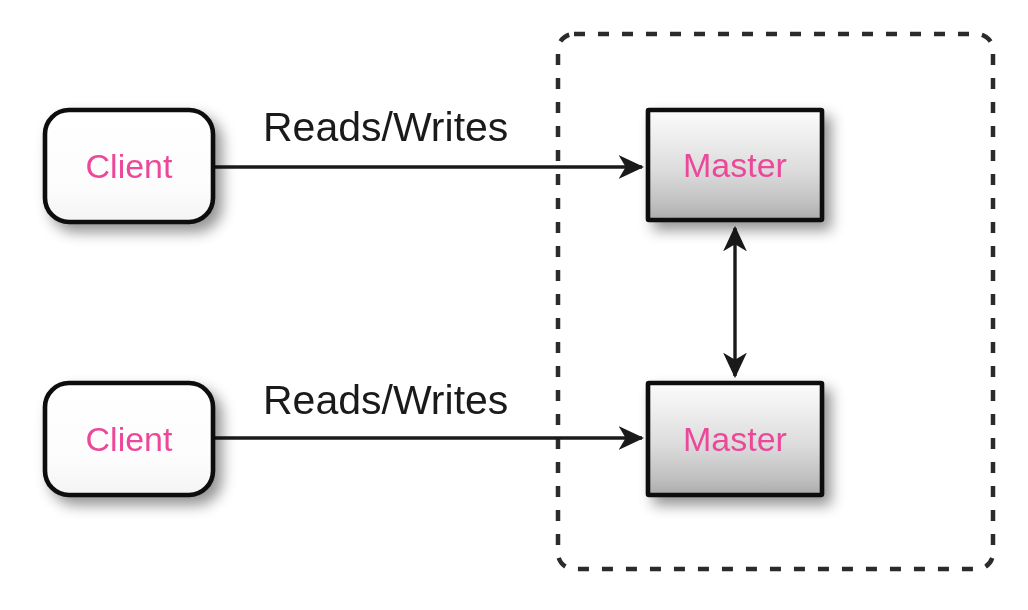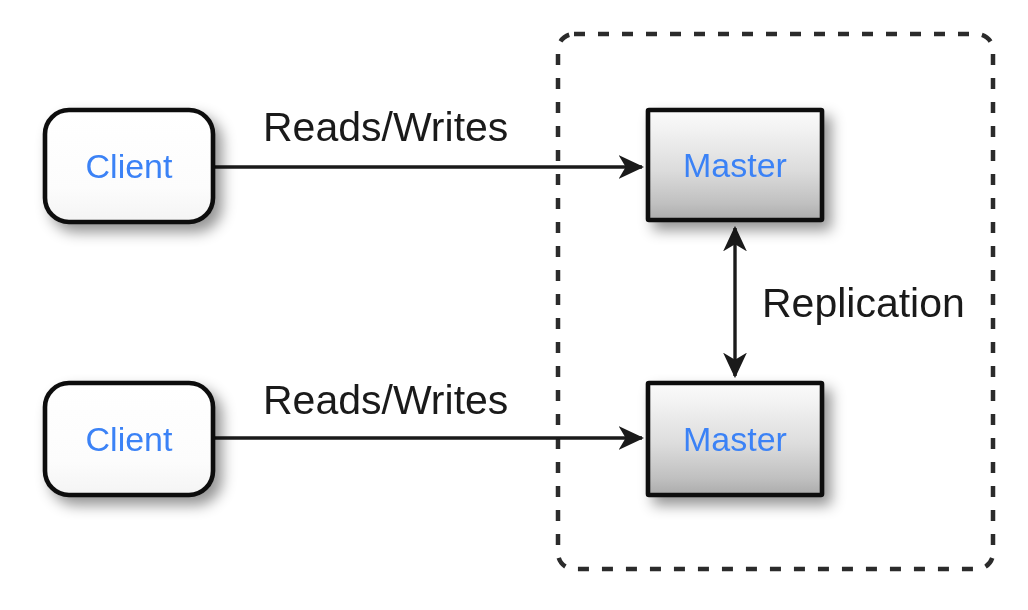--- a/index.html
+++ b/index.html
@@ -25,21 +25,21 @@
     width: 1028px;
     height: 610px;
   }
   .node-label {
     position: absolute;
     display: flex;
     align-items: center;
     justify-content: center;
     font-family: "Liberation Sans", sans-serif;
     font-size: 34px;
-    color: #3b82f6;
+    color: #ec4899;
     letter-spacing: 0px;
     white-space: nowrap;
     pointer-events: none;
   }
   .edge-label {
     position: absolute;
     font-family: "Liberation Sans", sans-serif;
     font-size: 41px;
     color: #1a1a1a;
     white-space: nowrap;
@@ -106,15 +106,14 @@
   <div class="node-label" style="left:45px; top:383px; width:168px; height:112px;">Client</div>
 
   <div class="node-label" style="left:648px; top:110px; width:174px; height:110px;">Master</div>
 
   <div class="node-label" style="left:648px; top:383px; width:174px; height:112px;">Master</div>
 
   <div class="edge-label" style="left:263px; top:107px;">Reads/Writes</div>
 
   <div class="edge-label" style="left:263px; top:380px;">Reads/Writes</div>
 
-  <div class="edge-label" style="left:762px; top:283px;">Replication</div>
 
 </div>
 
 </body></html>

